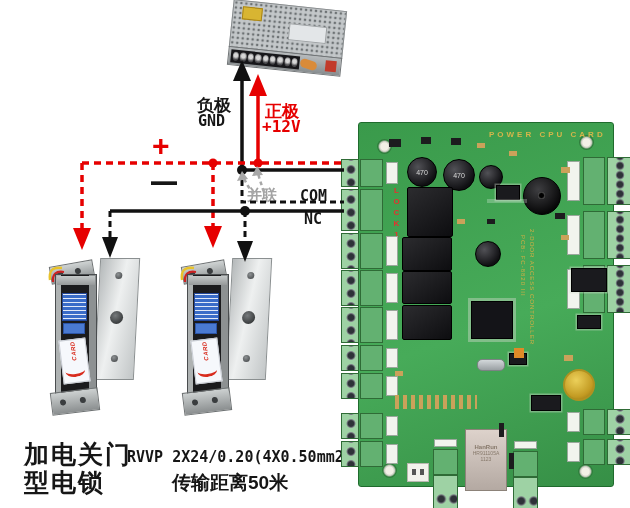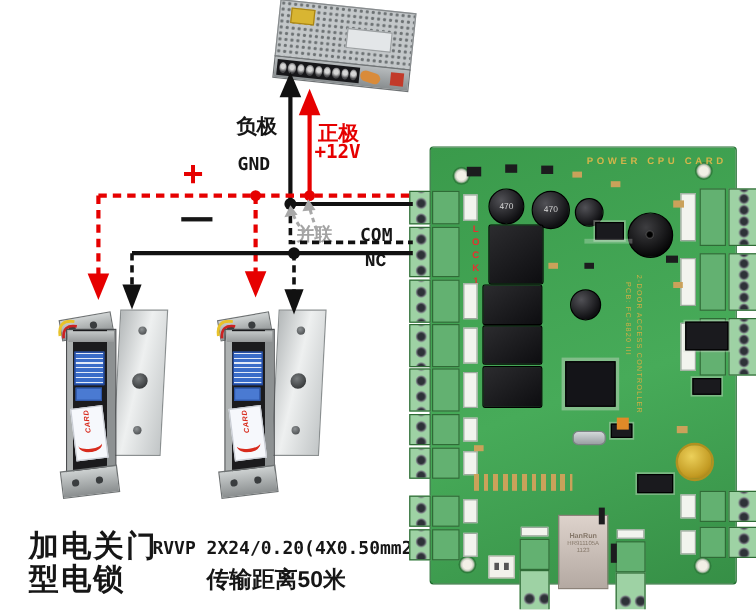--- a/index.html
+++ b/index.html
@@ -29,28 +29,28 @@
   .psu-label-y{position:absolute;left:10px;top:6px;width:18px;height:11px;background:#d8b532;border:1px solid #a88418;}
   .psu-label-s{position:absolute;left:58px;top:18px;width:36px;height:15px;background:#e3e6e8;border:1px solid #9b9fa1;}
   .psu-label-r{position:absolute;right:4px;bottom:3px;width:11px;height:11px;background:#c23a2a;}
   .psu-blob{left:300px;top:60px;width:17px;height:9px;background:#d98b3a;border-radius:5px;transform:rotate(18deg);z-index:1;}
 
   
   .wires{position:absolute;left:0;top:0;z-index:4;pointer-events:none;}
 
   
   .l-neg{left:197px;top:94px;font-size:17px;font-weight:bold;}
-  .l-gnd{left:198px;top:112px;font-size:15px;font-weight:bold;margin-top:16px;}
+  .l-gnd{left:198px;top:112px;font-size:15px;font-weight:bold;}
   .l-pos{left:265px;top:100px;font-size:17px;font-weight:bold;}
   .l-12v{left:262px;top:117px;font-size:16px;font-weight:bold;}
   .l-plus{left:152px;top:131px;font-size:30px;font-weight:bold;line-height:1;}
   .l-minus{left:151px;top:167px;font-size:26px;font-weight:bold;line-height:1;transform:scaleY(1.4);}
   .l-par{left:247px;top:186px;font-size:15px;font-weight:bold;}
   .l-com{left:300px;top:187px;font-size:15px;font-weight:bold;}
-  .l-nc{left:304px;top:210px;font-size:15px;font-weight:bold;font-family:Liberation Mono, monospace;}
+  .l-nc{left:304px;top:210px;font-size:15px;font-weight:bold;}
 
   
   .lock{position:absolute;width:92px;height:172px;z-index:1;}
   .plate{position:absolute;left:47px;top:8px;width:38px;height:120px;transform:skewX(-3deg);
     background:linear-gradient(100deg,#b5b9ba,#eef0f0 45%,#c2c6c7);border:1px solid #8a8f90;}
   .hole-s{position:absolute;left:15px;width:7px;height:7px;border-radius:50%;
     background:radial-gradient(circle at 40% 35%,#8e9294,#3c3f41);}
   .hole-l{position:absolute;left:12px;top:52px;width:13px;height:13px;border-radius:50%;
     background:radial-gradient(circle at 40% 35%,#777b7d,#212324);}
   .lbody{position:absolute;left:4px;top:16px;width:46px;height:150px;}

